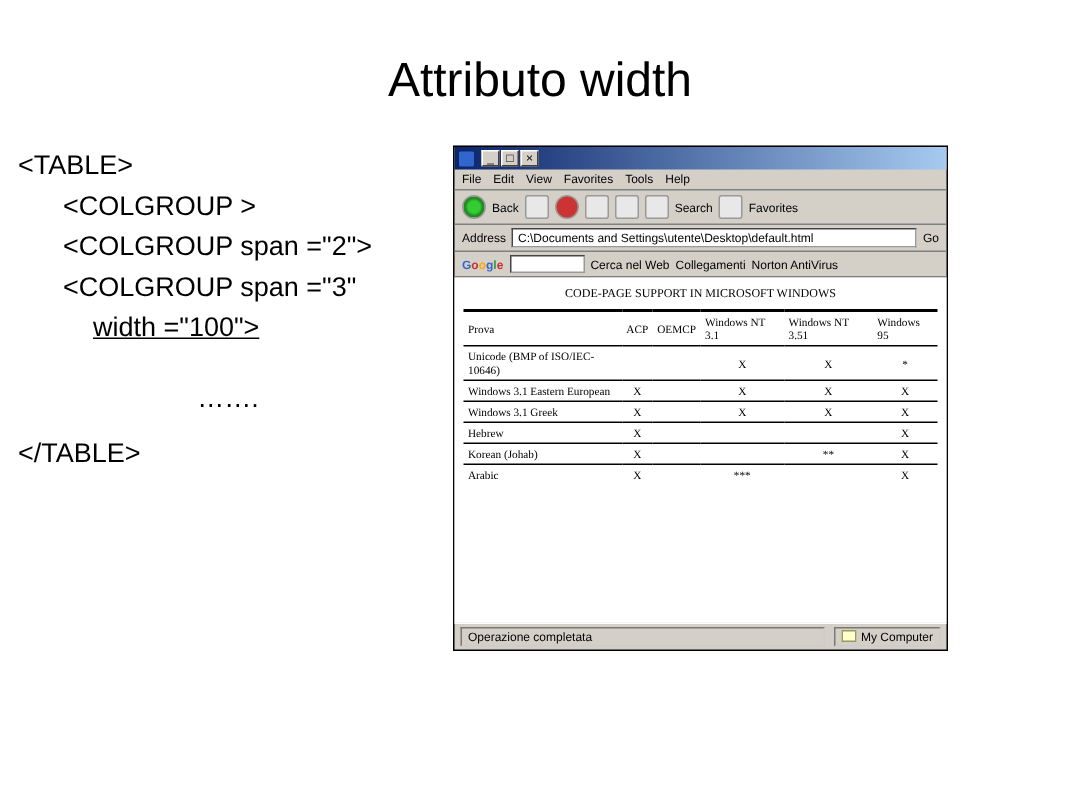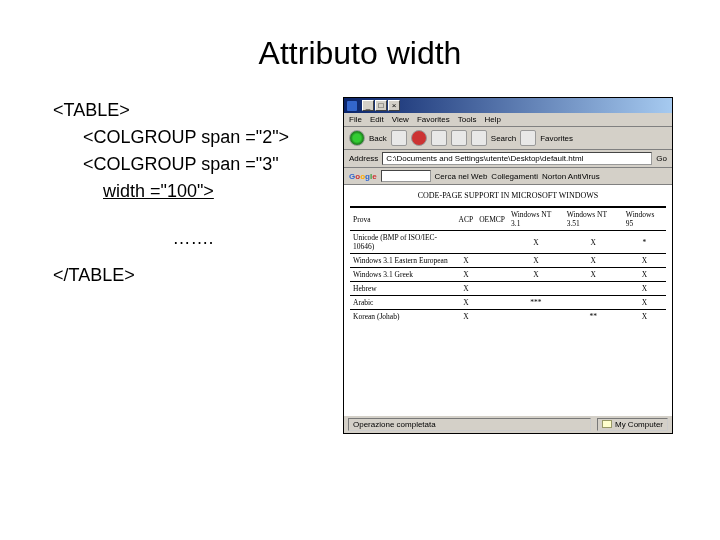--- a/index.html
+++ b/index.html
@@ -1,19 +1,19 @@
 <!DOCTYPE html>
 <html><head>
 <meta charset="utf-8">
 <style>
   * { box-sizing: border-box; margin: 0; padding: 0; }
   body { width: 720px; height: 540px; background: #fff; font-family: Arial, sans-serif; position: relative; }
   .slide { padding: 20px 12px; }
   .title { font-size: 32px; text-align: center; margin: 15px 0 25px; font-weight: normal; }
-  .content { display: flex; gap: 10px; margin-left: 41px; }
+  .content { display: flex; gap: 10px; }
   .code-col { width: 280px; font-size: 18px; line-height: 1.5; }
   .code-col .line { white-space: pre; }
   .ind1 { padding-left: 30px; }
   .ind2 { padding-left: 50px; }
   .under { text-decoration: underline; }
   .dots { text-align: center; margin: 20px 0 10px; }
 
   .ie-window { width: 330px; background: #d4d0c8; border: 1px solid #000; font-size: 8px; font-family: Tahoma, sans-serif; }
   .titlebar { background: linear-gradient(90deg, #0a246a, #a6caf0); color: #fff; display: flex; align-items: center; padding: 2px 3px; font-size: 9px; }
   .titlebar .ie-icon { width: 10px; height: 10px; background: #36c; margin-right: 4px; border-radius: 1px; }
@@ -43,20 +43,21 @@
   .rc-icon { width: 10px; height: 8px; background: #ffc; border: 1px solid #996; }
 </style>
 </head>
 <body>
 
 <div class="slide">
   <h1 class="title">Attributo width</h1>
   <div class="content">
     <div class="code-col">
       <div class="line">&lt;TABLE&gt;</div>
+      <div class="line ind1">&lt;COLGROUP &gt;</div>
       <div class="line ind1">&lt;COLGROUP span ="2"&gt;</div>
       <div class="line ind1">&lt;COLGROUP span ="3"</div>
       <div class="line ind2 under">width ="100"&gt;</div>
       <div class="dots">…….</div>
       <div class="line">&lt;/TABLE&gt;</div>
     </div>
 
     <div class="ie-window">
       <div class="titlebar">
         <div class="ie-icon"></div>
@@ -136,33 +137,33 @@
               </tr>
               <tr class="sep">
                 <td>Hebrew</td>
                 <td class="c">X</td>
                 <td class="c"></td>
                 <td class="c"></td>
                 <td class="c"></td>
                 <td class="c">X</td>
               </tr>
               <tr class="sep">
+                <td>Korean (Johab)</td>
+                <td class="c">X</td>
+                <td class="c"></td>
+                <td class="c"></td>
+                <td class="c">**</td>
+                <td class="c">X</td>
+              </tr>
+              <tr class="sep">
                 <td>Arabic</td>
                 <td class="c">X</td>
                 <td class="c"></td>
                 <td class="c">***</td>
                 <td class="c"></td>
-                <td class="c">X</td>
-              </tr>
-              <tr class="sep">
-                <td>Korean (Johab)</td>
-                <td class="c">X</td>
-                <td class="c"></td>
-                <td class="c"></td>
-                <td class="c">**</td>
                 <td class="c">X</td>
               </tr>
             </tbody>
         </table>
       </div>
       <div class="statusbar">
         <div class="st-left">Operazione completata</div>
         <div class="st-right">
           <div class="rc-icon"></div>
           <span>My Computer</span>

